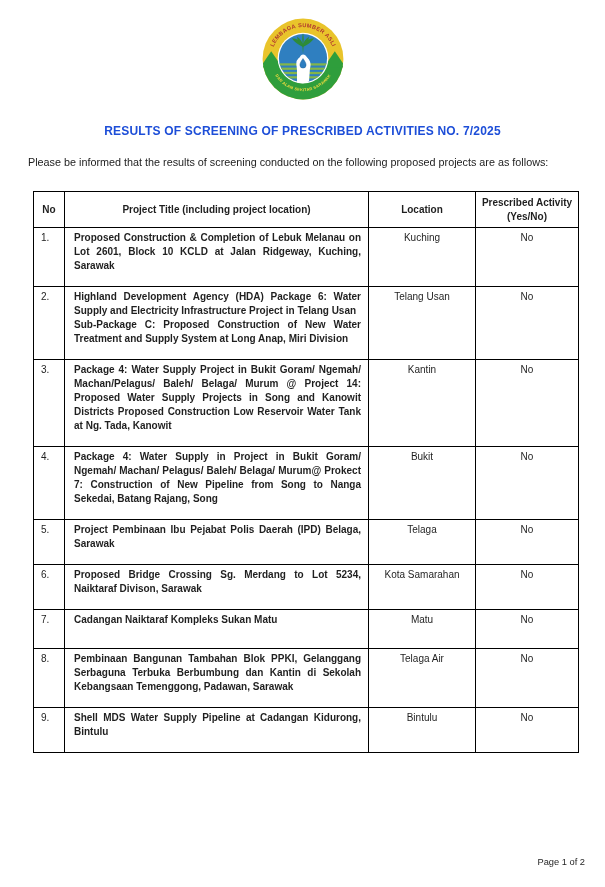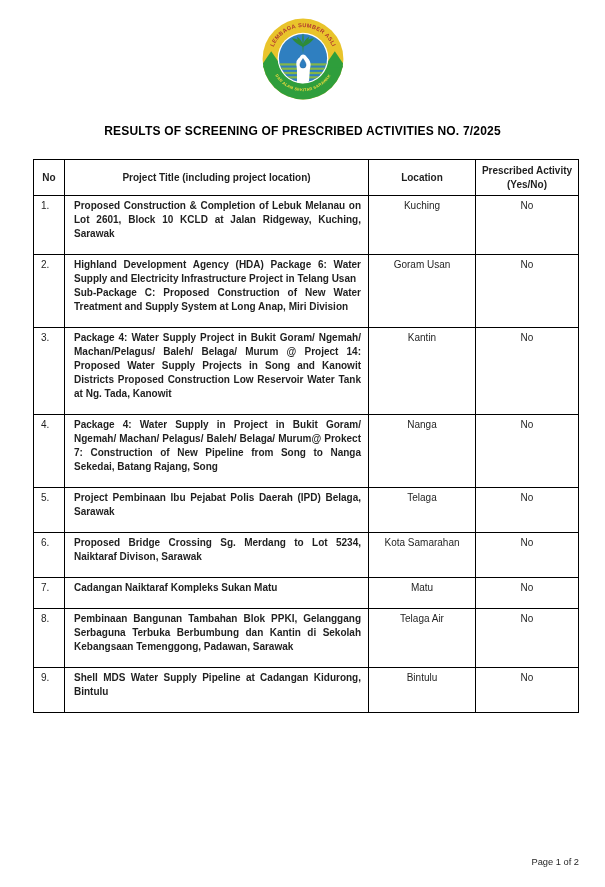--- a/index.html
+++ b/index.html
@@ -21,21 +21,21 @@
     justify-content: center;
     padding-top: 16px;
   }
   .logo-wrap svg { width: 86px; height: 86px; display: block; }
   .doc-title {
     margin-top: 22px;
     text-align: center;
     font-size: 12px;
     font-weight: bold;
     letter-spacing: 0.2px;
-    color: #000000;
+    color: #1d4ed8;
   }
   .intro {
     margin: 17px 24px 0 28px;
     width: 553px;
     font-size: 10.8px;
     line-height: 15.4px;
     color: #222;
   }
   table.screening {
     border-collapse: collapse;
@@ -53,25 +53,25 @@
     font-weight: bold;
     text-align: center;
     vertical-align: middle;
     padding: 4px 4px;
     line-height: 13.5px;
   }
   table.screening td { vertical-align: top; }
   td.cell-no   { padding: 3px 2px 13px 7px; text-align: left; }
   td.cell-title{ padding: 3px 7px 13px 9px; text-align: justify; }
   td.cell-title p { margin: 0; text-align: justify; font-weight: bold; }
-  td.cell-loc  { padding: 3px 4px 13px 4px; text-align: center; }
+  td.cell-loc  { padding: 3px 4px 21px 4px; text-align: center; }
   td.cell-pa   { padding: 3px 4px 13px 4px; text-align: center; }
   .page-footer {
     position: absolute;
-    right: 26px;
+    right: 20px;
     bottom: 20px;
     font-size: 9.3px;
     color: #1f1f1f;
   }
 </style>
 </head>
 <body>
 
 <div class="page">
 
@@ -126,20 +126,21 @@
         <textPath href="#arcTop" startOffset="50%" text-anchor="middle">LEMBAGA SUMBER ASLI</textPath>
       </text>
       <text font-family="Liberation Sans, sans-serif" font-size="4.6" font-weight="bold" fill="#F2DC3F" letter-spacing="0.3">
         <textPath href="#arcBot" startOffset="50%" text-anchor="middle">DAN ALAM SEKITAR SARAWAK</textPath>
       </text>
     </svg>
   </div>
 
   <h1 class="doc-title">RESULTS OF SCREENING OF PRESCRIBED ACTIVITIES NO. 7/2025</h1>
 
+  <p class="intro">Please be informed that the results of screening conducted on the following proposed projects are as follows:</p>
 
   <table class="screening">
     <colgroup>
       <col style="width:31px">
         <col style="width:304px">
         <col style="width:107px">
         <col style="width:103px">
     </colgroup>
     <thead>
       <tr>
@@ -157,37 +158,37 @@
         </td>
         <td class="cell-loc">Kuching</td>
         <td class="cell-pa">No</td>
       </tr>
       <tr>
         <td class="cell-no">2.</td>
         <td class="cell-title">
           <p>Highland Development Agency (HDA) Package 6: Water Supply and Electricity Infrastructure Project in Telang Usan</p>
           <p>Sub-Package C: Proposed Construction of New Water Treatment and Supply System at Long Anap, Miri Division</p>
         </td>
-        <td class="cell-loc">Goram Usan</td>
+        <td class="cell-loc">Telang Usan</td>
         <td class="cell-pa">No</td>
       </tr>
       <tr>
         <td class="cell-no">3.</td>
         <td class="cell-title">
           <p>Package 4: Water Supply Project in Bukit Goram/ Ngemah/ Machan/Pelagus/ Baleh/ Belaga/ Murum @ Project 14: Proposed Water Supply Projects in Song and Kanowit Districts Proposed Construction Low Reservoir Water Tank at Ng. Tada, Kanowit</p>
         </td>
         <td class="cell-loc">Kantin</td>
         <td class="cell-pa">No</td>
       </tr>
       <tr>
         <td class="cell-no">4.</td>
         <td class="cell-title">
           <p>Package 4: Water Supply in Project in Bukit Goram/ Ngemah/ Machan/ Pelagus/ Baleh/ Belaga/ Murum@ Prokect 7: Construction of New Pipeline from Song to Nanga Sekedai, Batang Rajang, Song</p>
         </td>
-        <td class="cell-loc">Nanga</td>
+        <td class="cell-loc">Bukit</td>
         <td class="cell-pa">No</td>
       </tr>
       <tr>
         <td class="cell-no">5.</td>
         <td class="cell-title">
           <p>Project Pembinaan Ibu Pejabat Polis Daerah (IPD) Belaga, Sarawak</p>
         </td>
         <td class="cell-loc">Telaga</td>
         <td class="cell-pa">No</td>
       </tr>

